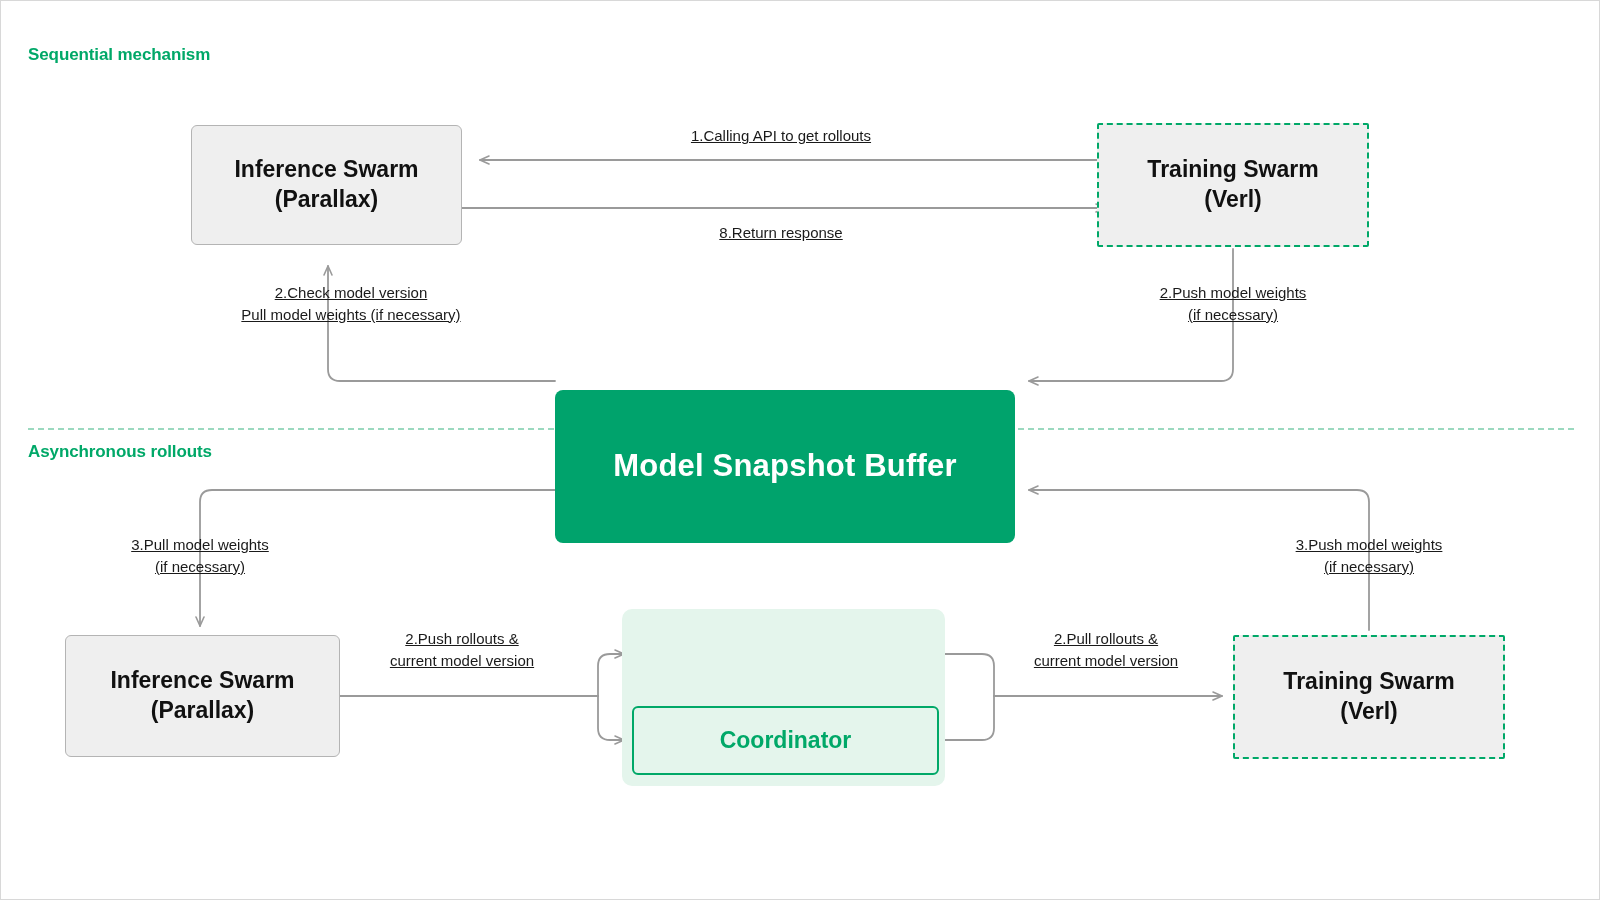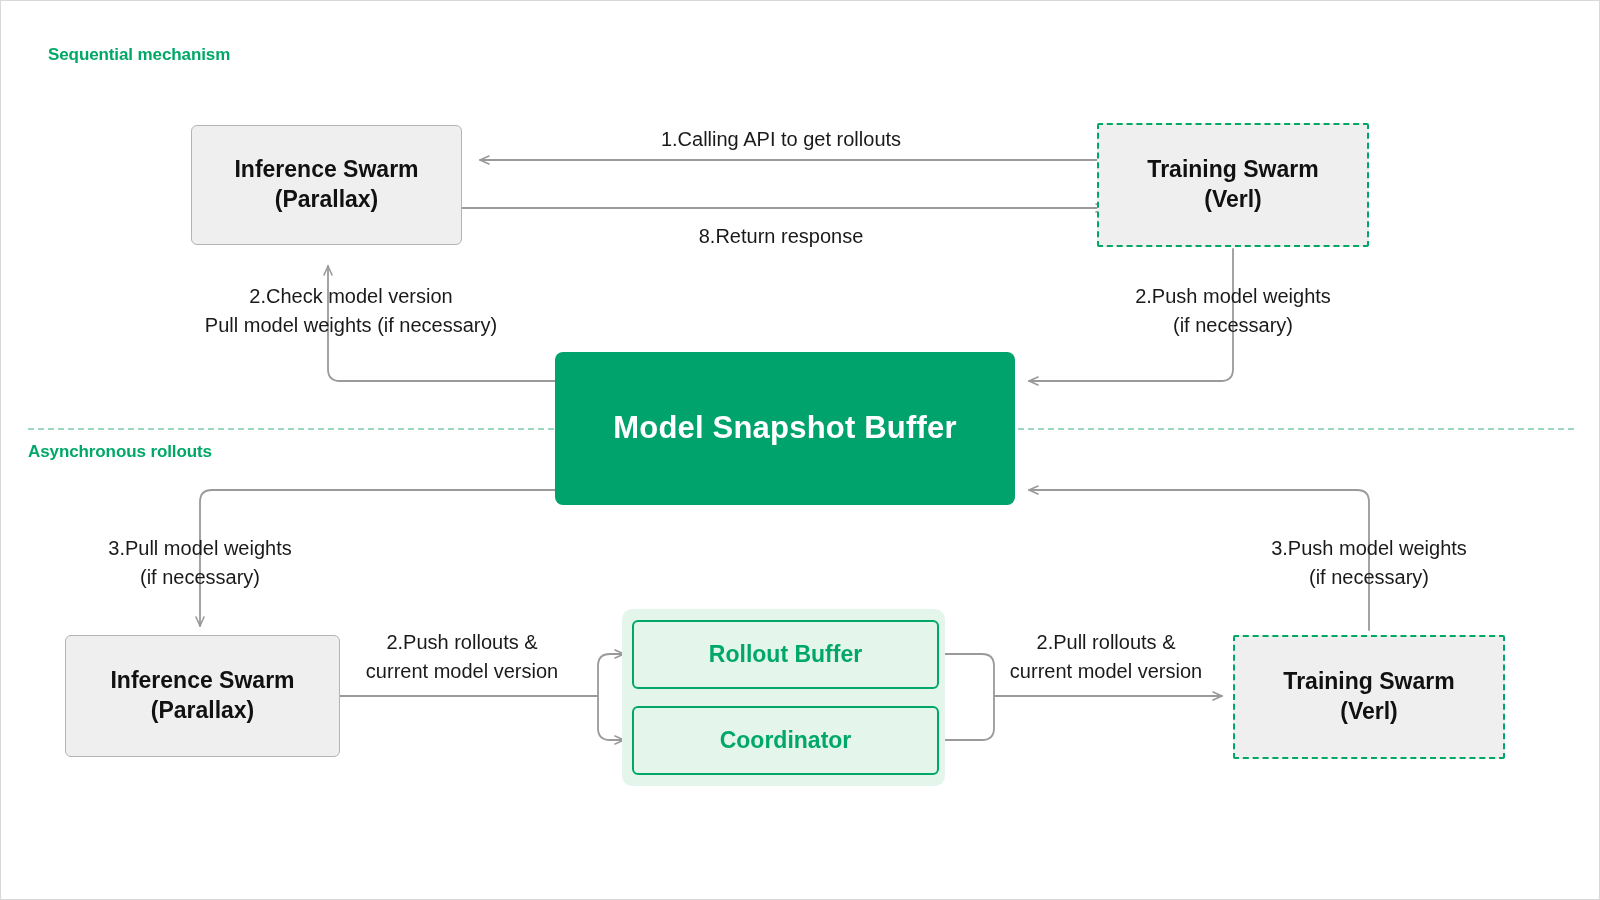--- a/index.html
+++ b/index.html
@@ -60,42 +60,44 @@
     font-weight: bold;
     color: #111111;
   }
   .node-buffer {
     background: #00A36C;
     border-radius: 8px;
     font-size: 31px;
     font-weight: bold;
     color: #ffffff;
     letter-spacing: 0.2px;
+    margin-top: 38px;
   }
   .group-box {
     position: absolute;
     background: #e4f5ec;
     border-radius: 10px;
     box-sizing: border-box;
   }
   .node-green-outline {
     background: #e4f5ec;
     border: 2px solid #00A868;
     border-radius: 6px;
     font-size: 23px;
     font-weight: bold;
     color: #00A868;
   }
   .edge-label {
     position: absolute;
-    font-size: 20px;
+    font-size: 15px;
     color: #1a1a1a;
     text-align: center;
     line-height: 1.45;
     white-space: pre-line;
+    text-decoration: underline;
   }
   .divider {
     position: absolute;
     height: 0;
     border-top: 2px dashed #9bd9bf;
   }
 </style>
 </head>
 <body>
 
@@ -127,21 +129,21 @@
 
       <path d="M942,653 L981,653 Q993,653 993,665 L993,695"></path>
       <path d="M942,739 L981,739 Q993,739 993,727 L993,695"></path>
       <path d="M993,695 L1221,695" marker-end="url(#ah)"></path>
 
     </g>
   </svg>
 
   <div class="divider" style="left:27px; top:427px; width:1546px;"></div>
 
-  <div class="section-title" style="left:27px; top:44px;margin-left:20px;">Sequential mechanism</div>
+  <div class="section-title" style="left:27px; top:44px;">Sequential mechanism</div>
 
   <div class="section-title" style="left:27px; top:441px;">Asynchronous rollouts</div>
 
   <div class="node node-gray" style="left:190px; top:124px; width:271px; height:120px;">Inference Swarm<br>(Parallax)</div>
 
   <div class="node node-dashed" style="left:1096px; top:122px; width:272px; height:124px;">Training Swarm<br>(Verl)</div>
 
   <div class="edge-label" style="left:600px; top:124px; width:360px;">1.Calling API to get rollouts</div>
 
   <div class="edge-label" style="left:600px; top:221px; width:360px;">8.Return response</div>
@@ -156,21 +158,20 @@
 
   <div class="edge-label" style="left:1198px; top:533px; width:340px;">3.Push model weights<br>(if necessary)</div>
 
   <div class="node node-gray" style="left:64px; top:634px; width:275px; height:122px;">Inference Swarm<br>(Parallax)</div>
 
 
   <div class="edge-label" style="left:341px; top:627px; width:240px;">2.Push rollouts &amp;<br>current model version</div>
 
   <div class="group-box" style="left:621px; top:608px; width:323px; height:177px;"></div>
 
-  <div class="node node-green-outline" style="left:631px; top:619px; width:307px; height:69px;">Rollout Buffer</div>
 
   <div class="node node-green-outline" style="left:631px; top:705px; width:307px; height:69px;">Coordinator</div>
 
   <div class="edge-label" style="left:985px; top:627px; width:240px;">2.Pull rollouts &amp;<br>current model version</div>
 
   <div class="node node-dashed" style="left:1232px; top:634px; width:272px; height:124px;">Training Swarm<br>(Verl)</div>
 
 </div>
 
 </body></html>

